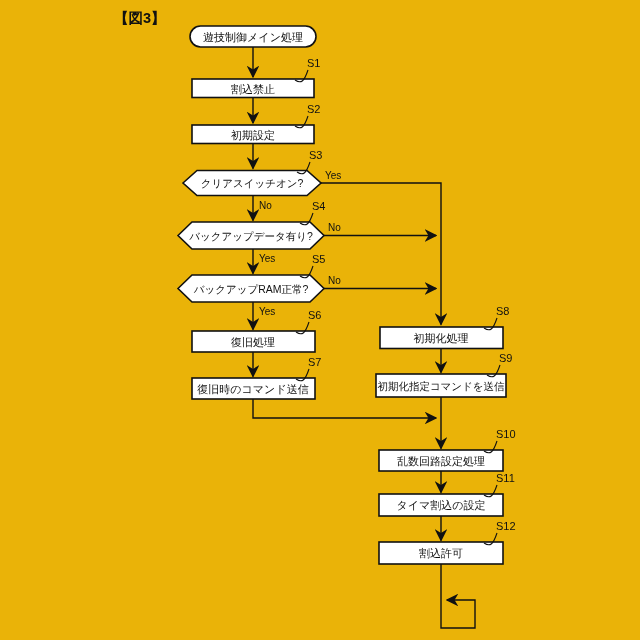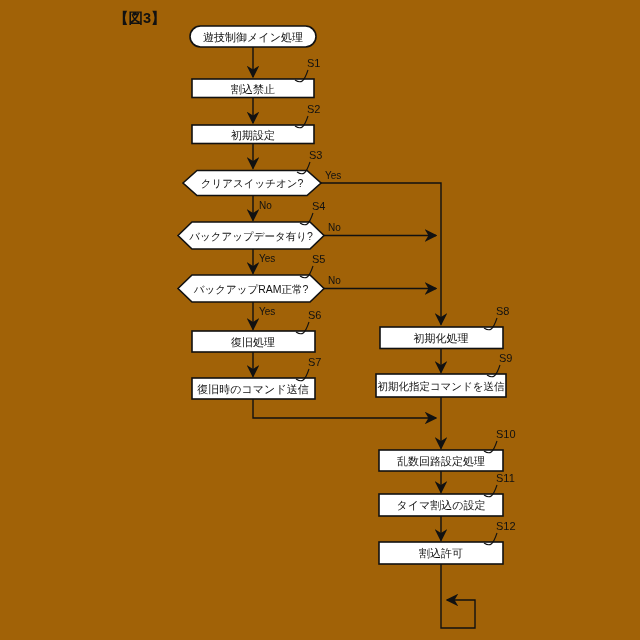--- a/index.html
+++ b/index.html
@@ -7,21 +7,21 @@
     padding: 0;
     background: #ffffff;
     width: 640px;
     height: 640px;
     font-family: "Liberation Sans", sans-serif;
   }
   .stage {
     position: relative;
     width: 640px;
     height: 640px;
-    background: #a16207;
+    background: #eab308;
     overflow: hidden;
   }
   svg text {
     font-family: "Liberation Sans", "DejaVu Sans", sans-serif;
     fill: #111111;
   }
   .node-text   { font-size: 11px; }
   .node-text-s { font-size: 10.5px; }
   .fig-label   { font-size: 14.5px; font-weight: bold; }
   .step-label  { font-size: 11px; }

